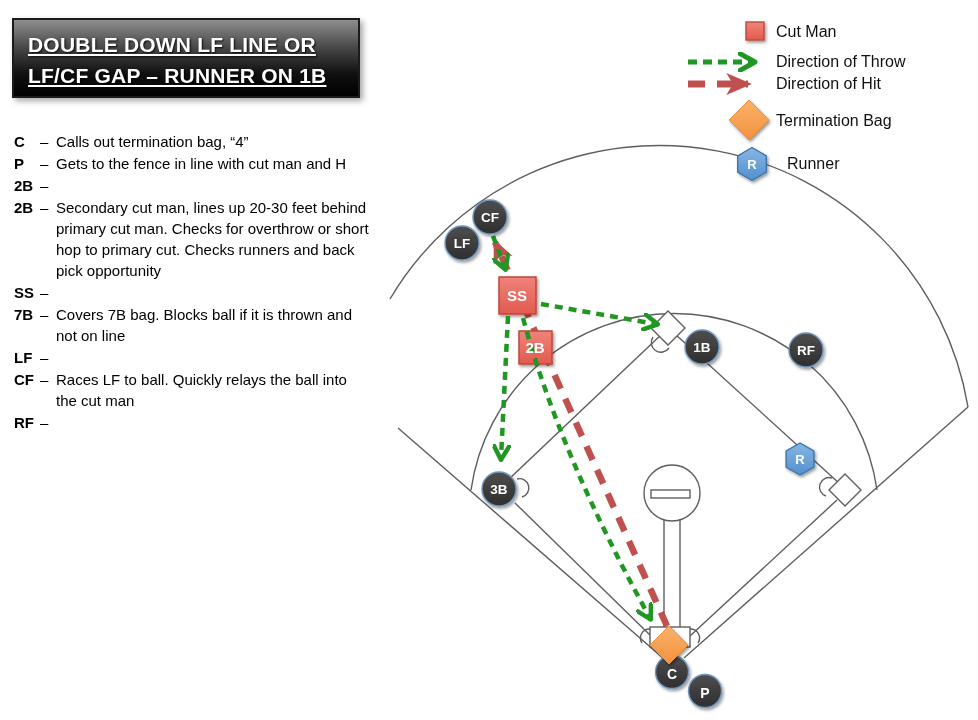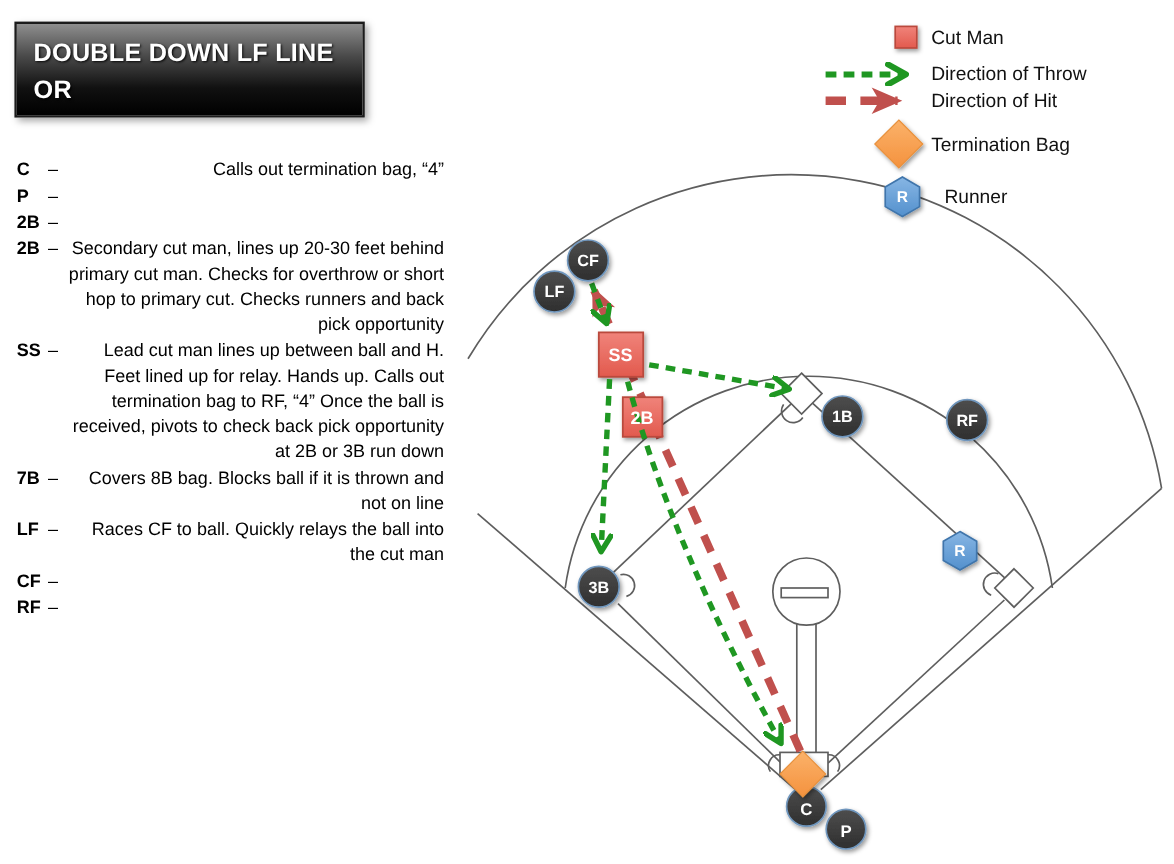--- a/index.html
+++ b/index.html
@@ -2,91 +2,93 @@
 <html><head>
 <meta charset="utf-8">
 <style>
   html,body{margin:0;padding:0;background:#fff;}
   body{width:978px;height:720px;position:relative;overflow:hidden;
        font-family:"Liberation Sans",sans-serif;}
   .stage{position:absolute;inset:0;width:978px;height:720px;}
 
   
   .title-box{
-    position:absolute;left:12px;top:18px;width:292px;height:80px;
+    position:absolute;left:12px;top:18px;width:348px;height:80px;
     background:linear-gradient(180deg,#8e8e8e 0%,#4a4a4a 35%,#111 70%,#000 100%);
     border:2px solid #1b1b1b;box-sizing:border-box;
     box-shadow:3px 3px 6px rgba(0,0,0,.35);
     color:#fff;font-weight:bold;font-size:21px;line-height:31px;
     padding:9px 0 0 14px;letter-spacing:.2px;
     text-shadow:1px 1px 2px rgba(0,0,0,.9);
+    text-decoration:underline;
   }
 
   
   .instructions{
     position:absolute;left:14px;top:131px;width:356px;
     font-size:15px;line-height:21px;color:#000;
   }
   .instr-item{display:flex;margin-bottom:1px;}
   .instr-pos{width:26px;font-weight:bold;flex:none;}
   .instr-sep{width:16px;flex:none;}
-  .instr-text{flex:1;text-align:right;}
+  .instr-text{flex:1;}
 
   svg{position:absolute;left:0;top:0;}
   .fieldline{fill:none;stroke:#5e5e5e;stroke-width:1.4px;}
   .fieldfill{fill:#fff;stroke:#5e5e5e;stroke-width:1.4px;}
   text.marker-label{fill:#fff;font-weight:bold;font-family:"Liberation Sans",sans-serif;}
   text.legend-label{fill:#111;font-size:16px;font-family:"Liberation Sans",sans-serif;}
 </style>
 </head>
 <body>
 
 <div class="stage">
 
   <div class="title-box">
     <div>DOUBLE DOWN LF LINE OR</div>
+    <div>LF/CF GAP – RUNNER ON 1B</div>
   </div>
 
   <div class="instructions">
     <div class="instr-item">
       <span class="instr-pos">C</span>
         <span class="instr-sep">–</span>
         <span class="instr-text">Calls out termination bag, “4”</span>
     </div>
     <div class="instr-item">
       <span class="instr-pos">P</span>
         <span class="instr-sep">–</span>
+        <span class="instr-text">Gets to the fence in line with cut man and H</span>
     </div>
     <div class="instr-item">
       <span class="instr-pos">2B</span>
         <span class="instr-sep">–</span>
     </div>
     <div class="instr-item">
       <span class="instr-pos">2B</span>
         <span class="instr-sep">–</span>
         <span class="instr-text">Secondary cut man, lines up 20-30 feet behind primary cut man.  Checks for overthrow or short hop to primary cut.  Checks runners and back pick opportunity</span>
     </div>
     <div class="instr-item">
       <span class="instr-pos">SS</span>
         <span class="instr-sep">–</span>
-        <span class="instr-text">Lead cut man lines up between ball and H.  Feet lined up for relay.  Hands up.  Calls out termination bag to RF, “4”  Once the ball is received, pivots to check back pick opportunity at 2B or 3B run down</span>
     </div>
     <div class="instr-item">
       <span class="instr-pos">7B</span>
         <span class="instr-sep">–</span>
-        <span class="instr-text">Covers 8B bag.  Blocks ball if it is thrown and not on line</span>
+        <span class="instr-text">Covers 7B bag.  Blocks ball if it is thrown and not on line</span>
     </div>
     <div class="instr-item">
       <span class="instr-pos">LF</span>
         <span class="instr-sep">–</span>
-        <span class="instr-text">Races CF to ball.  Quickly relays the ball into the cut man</span>
     </div>
     <div class="instr-item">
       <span class="instr-pos">CF</span>
         <span class="instr-sep">–</span>
+        <span class="instr-text">Races LF to ball.  Quickly relays the ball into the cut man</span>
     </div>
     <div class="instr-item">
       <span class="instr-pos">RF</span>
         <span class="instr-sep">–</span>
     </div>
   </div>
 
   <svg width="978" height="720" viewBox="0 0 978 720">
     <defs>
       <linearGradient id="gDark" x1="0" y1="0" x2="0" y2="1">

